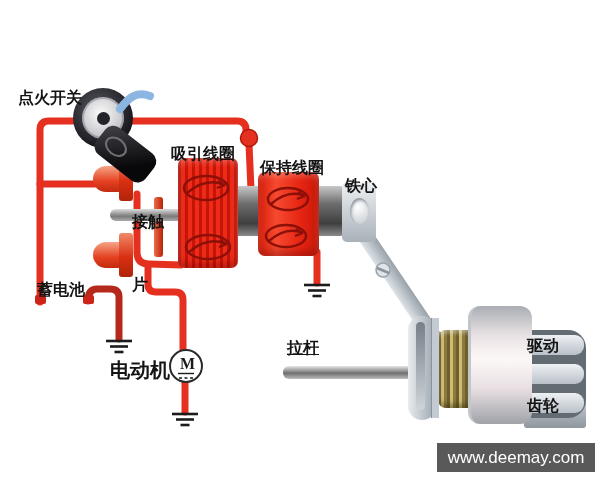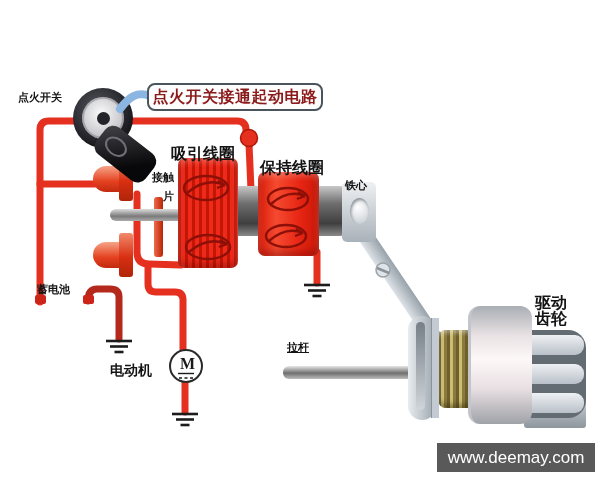--- a/index.html
+++ b/index.html
@@ -1,22 +1,22 @@
 <!DOCTYPE html>
 <html style="--wire-red: #e53020; --wire-dark-red: #b5281c; --coil-red: #ee2a1a; --coil-stripe: #c41505; --symbol-dark-red: #8c0f08; --callout-text: #8b1a1a; --callout-border: #4a545c; --tg-bar: #3b3b3b; --watermark-bar: #595959; --spring-brass: #cdbd72;"><head>
 <meta charset="utf-8">
 <style>
   html,body{margin:0;padding:0;background:#fff;}
   #canvas{position:relative;width:600px;height:480px;background:#ffffff;overflow:hidden;
           font-family:"Liberation Sans",sans-serif;}
   .abs{position:absolute;}
   
   .lbl{position:absolute;font-family:"Liberation Serif",serif;font-weight:700;
-       color:#141414;white-space:nowrap;font-size:11px;line-height:19px;}
-  .lbl .line{display:block;text-align:right;}
+       color:#141414;white-space:nowrap;font-size:16px;line-height:19px;}
+  .lbl .line{display:block;text-align:left;margin-top:44px;}
   
   .tg-bar{position:absolute;left:10px;top:10px;width:129px;height:33px;background:var(--tg-bar,#3b3b3b);
           color:#fff;font-size:19px;display:flex;align-items:center;padding-left:9px;box-sizing:border-box;}
   .wm-bar{position:absolute;left:437px;top:443px;width:158px;height:29px;background:var(--watermark-bar,#595959);
           color:#fff;font-size:17px;display:flex;align-items:center;justify-content:center;}
   
   .callout{position:absolute;left:147px;top:83px;width:176px;height:28px;background:#fdfdfd;
            border:2px solid var(--callout-border,#4a545c);border-radius:8px;box-sizing:border-box;
            display:flex;align-items:center;justify-content:center;
            font-family:"Liberation Serif",serif;font-weight:700;font-size:16px;
@@ -201,24 +201,23 @@
 
   <div class="lbl" style="left:18px;top:88px;">点火开关</div>
   <div class="lbl" style="left:171px;top:144px;font-size:16px;">吸引线圈</div>
   <div class="lbl" style="left:260px;top:158px;font-size:16px;">保持线圈</div>
   <div class="lbl" style="left:132px;top:168px;width:42px;">
     <span class="line">接触</span>
     <span class="line">片</span>
   </div>
   <div class="lbl" style="left:345px;top:176px;">铁心</div>
   <div class="lbl" style="left:37px;top:280px;">蓄电池</div>
-  <div class="lbl" style="left:110px;top:361px;font-size:14px;">电动机</div>
+  <div class="lbl" style="left:110px;top:361px;font-size:20px;">电动机</div>
   <div class="lbl" style="left:287px;top:338px;text-decoration:underline;">拉杆</div>
-  <div class="lbl" style="left:527px;top:295px;width:40px;font-size:16px;line-height:16px;">
+  <div class="lbl" style="left:527px;top:295px;width:40px;font-size:16px;line-height:16px;font-family:Liberation Mono, monospace;">
     <span class="line">驱动</span>
     <span class="line">齿轮</span>
   </div>
 
-  <div class="callout">点火开关接通起动电路</div>
 
   <div class="wm-bar">www.deemay.com</div>
 
 </div>
 
 </body></html>

